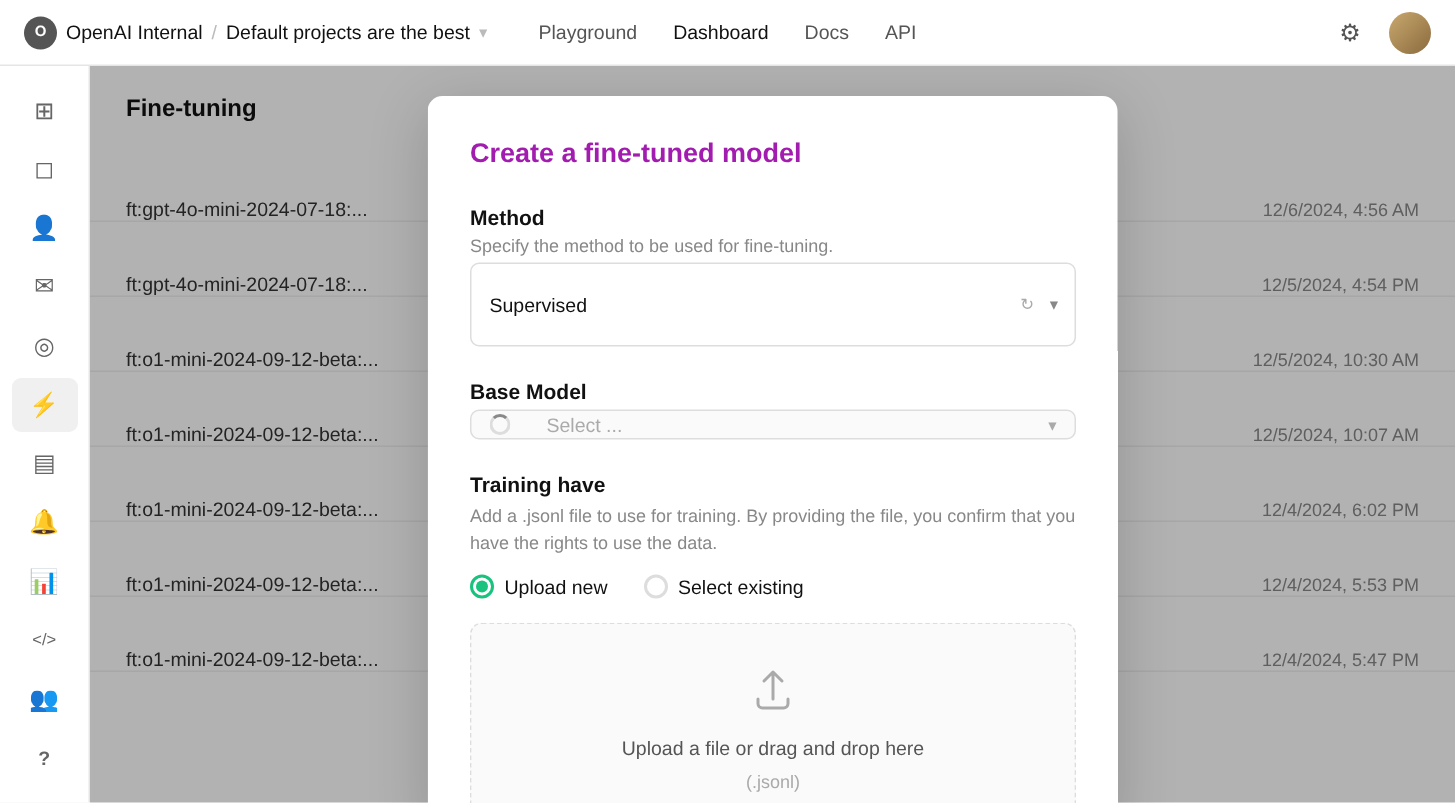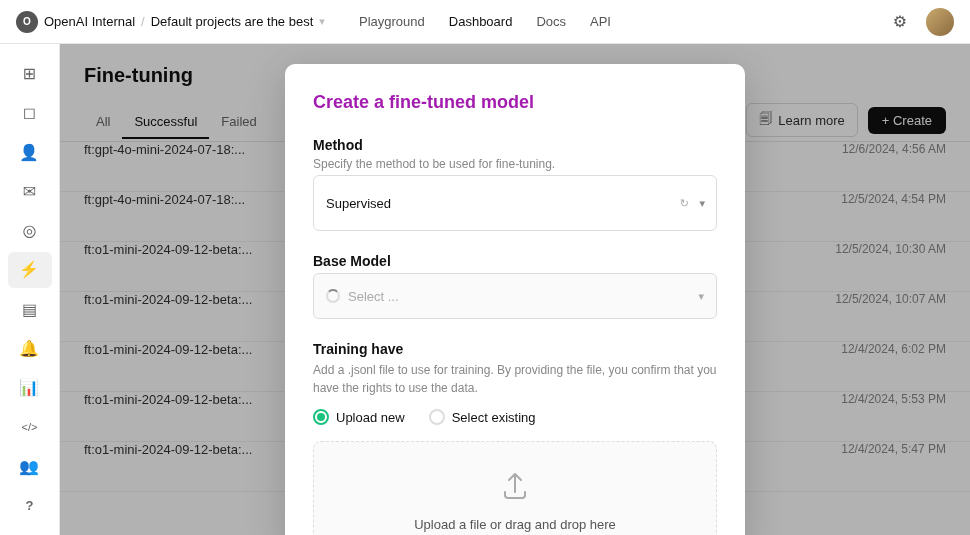--- a/index.html
+++ b/index.html
@@ -103,21 +103,21 @@
       background: #fff;
       overflow: auto;
       position: relative;
     }
 
     
     .ft-header {
       padding: 20px 24px 0;
     }
     .ft-title {
-      font-size: 20px;
+      font-size: 16px;
       font-weight: 600;
       color: #111;
       margin-bottom: 16px;
     }
 
     
     .tabs {
       display: flex;
       align-items: center;
       gap: 0;
@@ -169,21 +169,21 @@
       cursor: pointer;
       font-weight: 500;
     }
 
     
     .ft-table {
       width: 100%;
     }
     .ft-row {
       display: flex;
-      align-items: flex-start;
+      align-items: flex-end;
       padding: 0 24px;
       height: 50px;
       border-bottom: 1px solid #f0f0f0;
       cursor: pointer;
     }
     .ft-row-name {
       flex: 1;
       font-size: 13px;
       color: #333;
     }
@@ -263,30 +263,30 @@
       right: 28px;
       top: 50%;
       transform: translateY(-50%);
       color: #aaa;
       font-size: 11px;
     }
 
     
     .base-model-select {
       width: 100%;
-      height: 46px;
+      height: 20px;
       border: 1px solid #ddd;
       border-radius: 6px;
       padding: 0 12px;
       font-size: 13px;
       color: #aaa;
       background: #fafafa;
       display: flex;
       align-items: center;
-      gap: 8px;
+      gap: 24px;
       cursor: pointer;
       margin-bottom: 22px;
       position: relative;
     }
     .spinner-icon {
       width: 14px; height: 14px;
       border: 2px solid #ddd;
       border-top-color: #888;
       border-radius: 50%;
       animation: spin 0.8s linear infinite;
@@ -395,32 +395,20 @@
     <div class="sidebar-item">📊</div>
     <div class="sidebar-item" style="font-size:11px">&lt;/&gt;</div>
     <div class="sidebar-item">👥</div>
     <div class="sidebar-item" style="font-size:13px;font-weight:bold">?</div>
   </div>
 
   <div class="content">
     <div class="ft-header">
       <div class="ft-title">Fine-tuning</div>
     </div>
-    <div class="tabs">
-      <div class="tab">All</div>
-      <div class="tab active">Successful</div>
-      <div class="tab">Failed</div>
-      <div class="tabs-right">
-        <button class="learn-more-btn">
-          <span>🗐</span>
-          <span>Learn more</span>
-        </button>
-        <button class="create-btn">+ Create</button>
-      </div>
-    </div>
     <div class="ft-table">
       <div class="ft-row">
         <span class="ft-row-name">ft:gpt-4o-mini-2024-07-18:...</span>
         <span class="ft-row-date">12/6/2024, 4:56 AM</span>
       </div>
       <div class="ft-row">
         <span class="ft-row-name">ft:gpt-4o-mini-2024-07-18:...</span>
         <span class="ft-row-date">12/5/2024, 4:54 PM</span>
       </div>
       <div class="ft-row">

